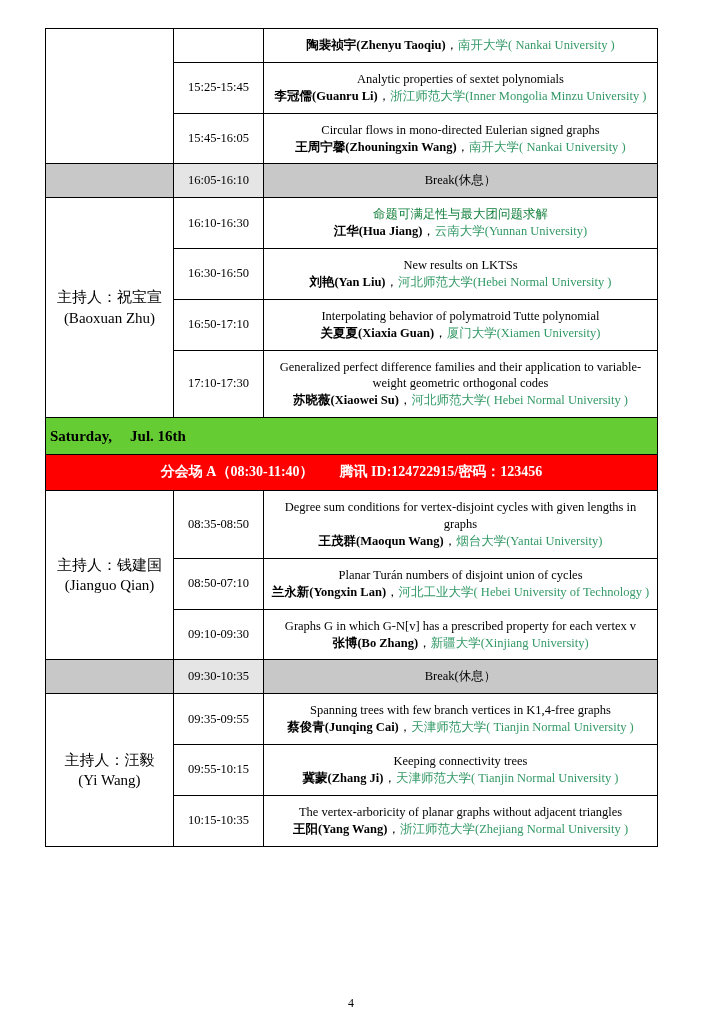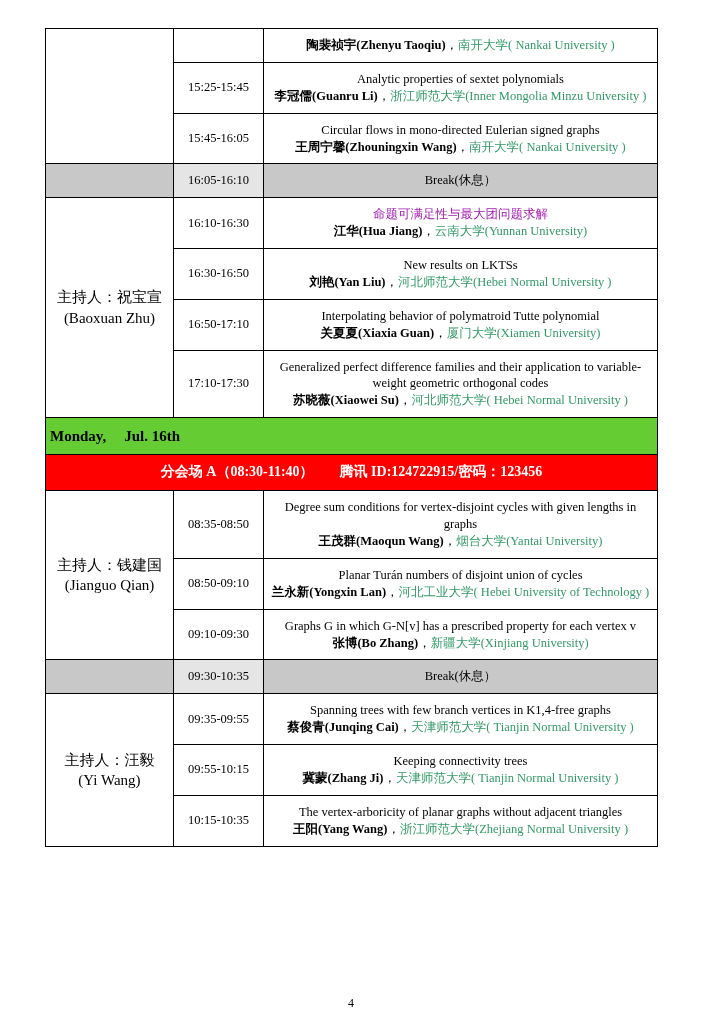--- a/index.html
+++ b/index.html
@@ -55,21 +55,21 @@
   }
   .title-line {
     display: block;
   }
   .authors-line {
     display: block;
   }
   .name-cn { font-weight: bold; }
   .name-en { font-weight: bold; }
   .aff { color: #339966; }
-  .green-text { color: #a21caf; }
+  .green-text { color: #15803d; }
 
   .break-row td {
     background: #c8c8c8;
     text-align: center;
     font-size: 12.5px;
   }
   .break-row td.time-cell { background: #e5e5e5; }
 
   .day-banner td {
     background: #66cc33;
@@ -174,21 +174,21 @@
       <tr>
         <td class="time-cell">17:10-17:30</td>
         <td class="body-cell">
           <span class="title-line">Generalized perfect difference families and their application to variable-weight geometric orthogonal codes</span>
           <span class="authors-line"><span class="name-cn">苏晓薇</span><span class="name-en">(Xiaowei Su)</span><span>，</span><span class="aff">河北师范大学</span><span class="aff">( Hebei Normal University )</span></span>
         </td>
       </tr>
 
       <tr class="day-banner">
         <td colspan="3">
-          <span>Monday,</span><span class="gap" style="display:inline-block;width:18px;"></span><span>Jul. 16th</span>
+          <span>Saturday,</span><span class="gap" style="display:inline-block;width:18px;"></span><span>Jul. 16th</span>
         </td>
       </tr>
 
       <tr class="session-banner">
         <td colspan="3">
           <span>分会场 A（08:30-11:40）</span><span class="gap"></span><span>腾讯 ID:124722915/密码：123456</span>
         </td>
       </tr>
 
       <tr>
@@ -197,21 +197,21 @@
           <span class="en">(Jianguo Qian)</span>
         </td>
         <td class="time-cell">08:35-08:50</td>
         <td class="body-cell">
           <span class="title-line">Degree sum conditions for vertex-disjoint cycles with given lengths in graphs</span>
           <span class="authors-line"><span class="name-cn">王茂群</span><span class="name-en">(Maoqun Wang)</span><span>，</span><span class="aff">烟台大学</span><span class="aff">(Yantai University)</span></span>
         </td>
       </tr>
 
       <tr>
-        <td class="time-cell">08:50-09:10</td>
+        <td class="time-cell">08:50-07:10</td>
         <td class="body-cell">
           <span class="title-line">Planar Turán numbers of disjoint union of cycles</span>
           <span class="authors-line"><span class="name-cn">兰永新</span><span class="name-en">(Yongxin Lan)</span><span>，</span><span class="aff">河北工业大学</span><span class="aff">( Hebei University of Technology )</span></span>
         </td>
       </tr>
 
       <tr>
         <td class="time-cell">09:10-09:30</td>
         <td class="body-cell">
           <span class="title-line">Graphs G in which G-N[v] has a prescribed property for each vertex v</span>

